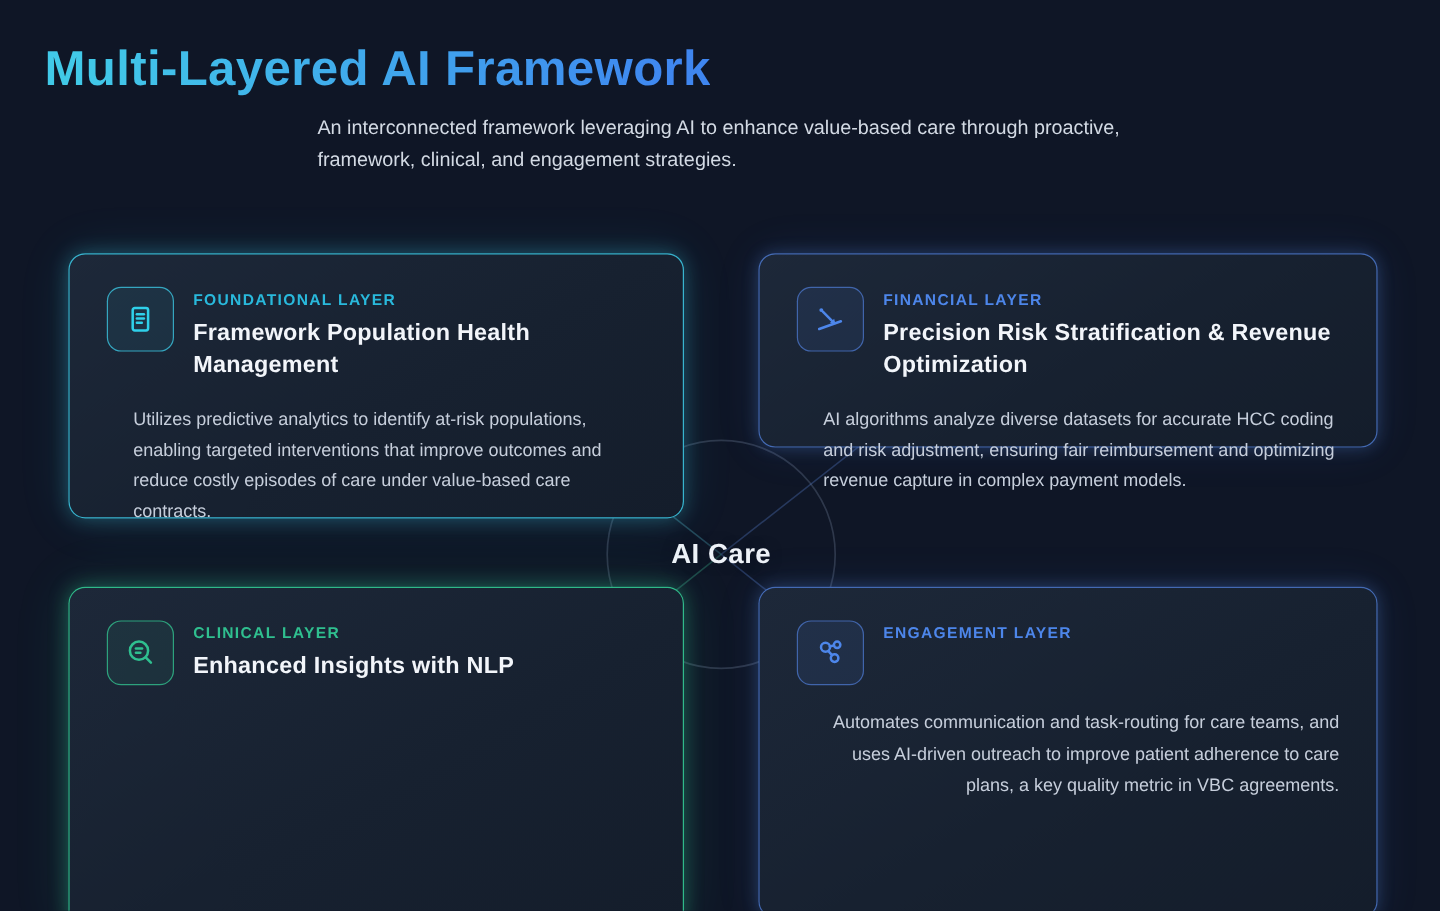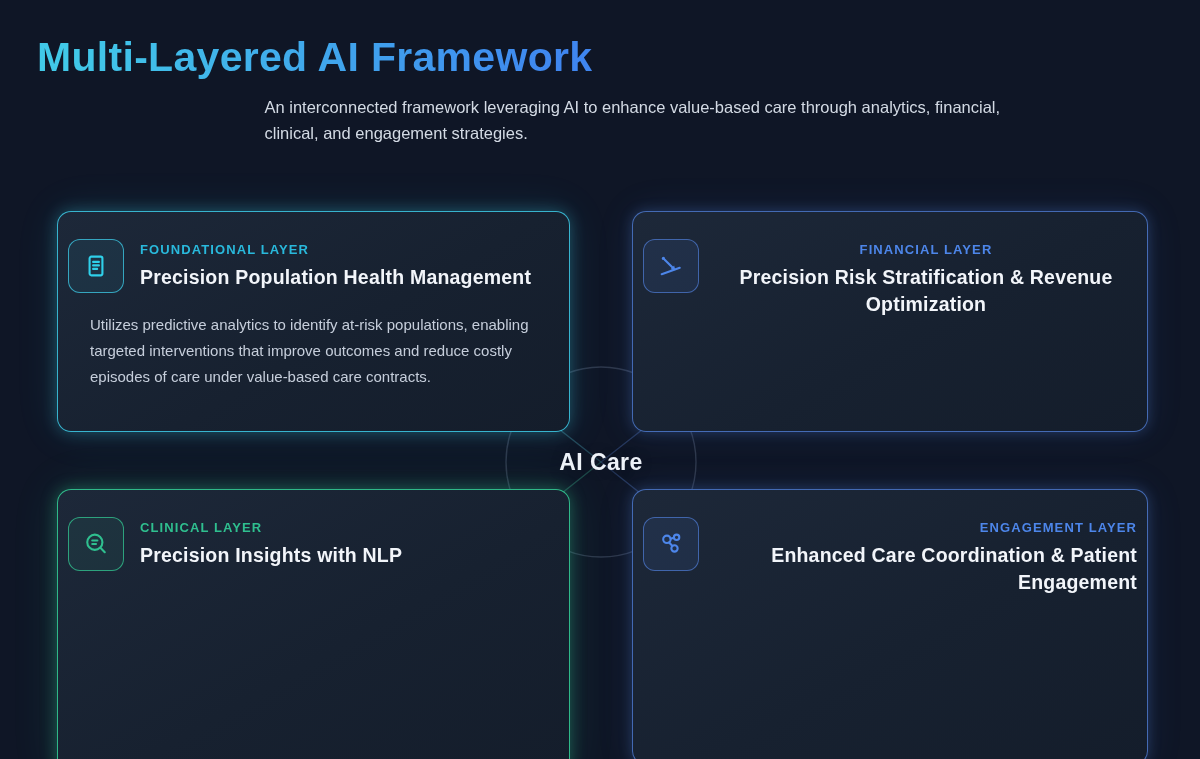--- a/index.html
+++ b/index.html
@@ -24,32 +24,32 @@
     color:transparent;
   }
   .subtitle {
     margin:13px auto 0; max-width:745px;
     font-size:16.5px; line-height:1.6; color:#d3dae4;
   }
 
   
   .card {
     position:absolute; z-index:2; border-radius:14px;
-    padding:27px 10px;
+    padding:27px 31px;
     background:linear-gradient(150deg, #1d2839 0%, #172130 55%, #141d2b 100%);
   }
   .card--cyan  { border:1.6px solid rgba(61,206,234,0.85);
                  box-shadow:0 0 16px rgba(61,206,234,0.32), 0 0 44px rgba(61,206,234,0.10); }
   .card--green { border:1.6px solid rgba(52,211,153,0.85);
                  box-shadow:0 0 16px rgba(52,211,153,0.36), 0 0 48px rgba(52,211,153,0.12); }
   .card--blue  { border:1.6px solid rgba(83,131,224,0.75);
                  box-shadow:0 0 13px rgba(83,131,224,0.30), 0 0 38px rgba(83,131,224,0.10); }
 
   .card-tl { left:57px;  top:211px; width:513px; height:221px; }
-  .card-tr { left:632px; top:211px; width:516px; height:221px;text-align:center; }
+  .card-tr { left:632px; top:211px; width:516px; height:162px; }
   .card-bl { left:57px;  top:489px; width:513px; height:286px; }
   .card-br { left:632px; top:489px; width:516px; height:276px;text-align:right; }
 
   .card-head { display:flex; align-items:flex-start; gap:16px; }
   .icon-box {
     flex:0 0 auto; width:56px; height:54px; border-radius:12px;
     display:flex; align-items:center; justify-content:center;
   }
   .icon-box--cyan  { border:1.5px solid rgba(61,206,234,0.75); background:rgba(61,206,234,0.07); color:#2fd0ea; }
   .icon-box--green { border:1.5px solid rgba(52,211,153,0.70); background:rgba(52,211,153,0.07); color:#2fbf8f; }
@@ -85,88 +85,89 @@
   <svg class="decor" width="1200" height="759" viewBox="0 0 1200 759">
     <circle cx="601" cy="462" r="95" fill="none" stroke="rgba(158,178,208,0.22)" stroke-width="1.4"></circle>
     <line x1="601" y1="462" x2="430" y2="328" stroke="rgba(90,195,215,0.30)" stroke-width="1.3"></line>
     <line x1="601" y1="462" x2="772" y2="328" stroke="rgba(95,140,225,0.30)" stroke-width="1.3"></line>
     <line x1="601" y1="462" x2="430" y2="598" stroke="rgba(70,200,160,0.30)" stroke-width="1.3"></line>
     <line x1="601" y1="462" x2="772" y2="598" stroke="rgba(95,140,225,0.30)" stroke-width="1.3"></line>
   </svg>
 
   <header class="header">
     <h1 class="title">Multi-Layered AI Framework</h1>
-    <p class="subtitle">An interconnected framework leveraging AI to enhance value-based care through analytics, financial, clinical, and engagement strategies.</p>
+    <p class="subtitle">An interconnected framework leveraging AI to enhance value-based care through proactive, framework, clinical, and engagement strategies.</p>
   </header>
 
   <div class="core-label">AI Care</div>
 
   <section class="card card--cyan card-tl">
     <div class="card-head">
       <div class="icon-box icon-box--cyan">
         <svg viewBox="0 0 24 24" fill="none" stroke="currentColor" stroke-width="1.8" stroke-linecap="round">
           <rect x="6.5" y="4" width="11" height="16" rx="1.5"></rect>
           <line x1="9.5" y1="8.5" x2="14.5" y2="8.5"></line>
           <line x1="9.5" y1="11.5" x2="14.5" y2="11.5"></line>
           <line x1="9.5" y1="14.5" x2="13" y2="14.5"></line>
         </svg>
       </div>
       <div class="head-text">
         <div class="card-label label--cyan">FOUNDATIONAL LAYER</div>
-        <h2 class="card-title">Precision Population Health Management</h2>
+        <h2 class="card-title">Framework Population Health Management</h2>
       </div>
     </div>
     <p class="card-body">Utilizes predictive analytics to identify at-risk populations, enabling targeted interventions that improve outcomes and reduce costly episodes of care under value-based care contracts.</p>
   </section>
 
   <section class="card card--blue card-tr">
     <div class="card-head">
       <div class="icon-box icon-box--blue">
         <svg viewBox="0 0 24 24" fill="none" stroke="currentColor" stroke-width="1.8" stroke-linecap="round">
           <circle cx="5.5" cy="5.5" r="1.4" fill="currentColor" stroke="none"></circle>
           <line x1="6.6" y1="6.6" x2="14.2" y2="14.2"></line>
           <polygon points="15.6,15.6 14.7,11.6 11.6,14.7" fill="currentColor" stroke="none"></polygon>
           <line x1="4" y1="19" x2="19.5" y2="13.5"></line>
         </svg>
       </div>
       <div class="head-text">
         <div class="card-label label--blue">FINANCIAL LAYER</div>
         <h2 class="card-title">Precision Risk Stratification &amp; Revenue Optimization</h2>
       </div>
     </div>
+    <p class="card-body">AI algorithms analyze diverse datasets for accurate HCC coding and risk adjustment, ensuring fair reimbursement and optimizing revenue capture in complex payment models.</p>
   </section>
 
   <section class="card card--green card-bl">
     <div class="card-head">
       <div class="icon-box icon-box--green">
         <svg viewBox="0 0 24 24" fill="none" stroke="currentColor" stroke-width="1.8" stroke-linecap="round">
           <circle cx="11" cy="10.5" r="6.5"></circle>
           <line x1="15.8" y1="15.3" x2="19.5" y2="19"></line>
           <line x1="8.8" y1="9" x2="13.2" y2="9"></line>
           <line x1="8.8" y1="12" x2="12" y2="12"></line>
         </svg>
       </div>
       <div class="head-text">
         <div class="card-label label--green">CLINICAL LAYER</div>
-        <h2 class="card-title">Precision Insights with NLP</h2>
+        <h2 class="card-title">Enhanced Insights with NLP</h2>
       </div>
     </div>
   </section>
 
   <section class="card card--blue card-br">
     <div class="card-head">
       <div class="icon-box icon-box--blue">
         <svg viewBox="0 0 24 24" fill="none" stroke="currentColor" stroke-width="1.8" stroke-linecap="round">
           <circle cx="8.5" cy="8" r="3.2"></circle>
           <circle cx="16.8" cy="6.3" r="2.3"></circle>
           <circle cx="15" cy="15.8" r="2.7"></circle>
           <line x1="11.6" y1="7.5" x2="14.5" y2="6.7"></line>
           <line x1="10.4" y1="10.7" x2="13.2" y2="13.7"></line>
         </svg>
       </div>
       <div class="head-text">
         <div class="card-label label--blue">ENGAGEMENT LAYER</div>
-        <h2 class="card-title">Enhanced Care Coordination &amp; Patient Engagement</h2>
       </div>
     </div>
+    <p class="card-body">Automates communication and task-routing for care teams, and uses AI-driven outreach to improve patient adherence to care plans, a key quality metric in VBC agreements.</p>
   </section>
 
 </div>
 
 </body></html>

